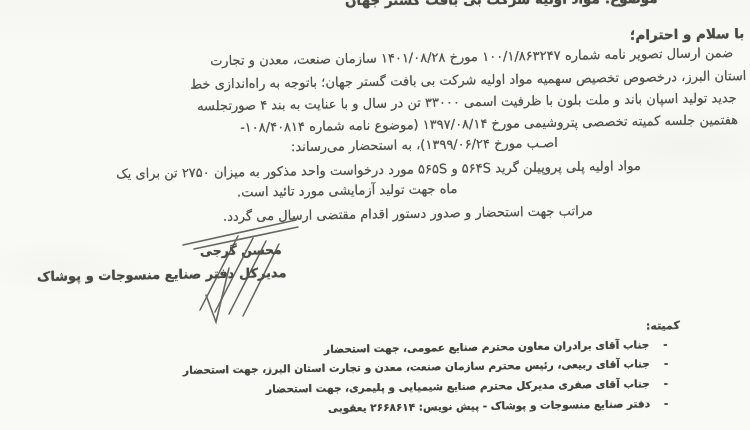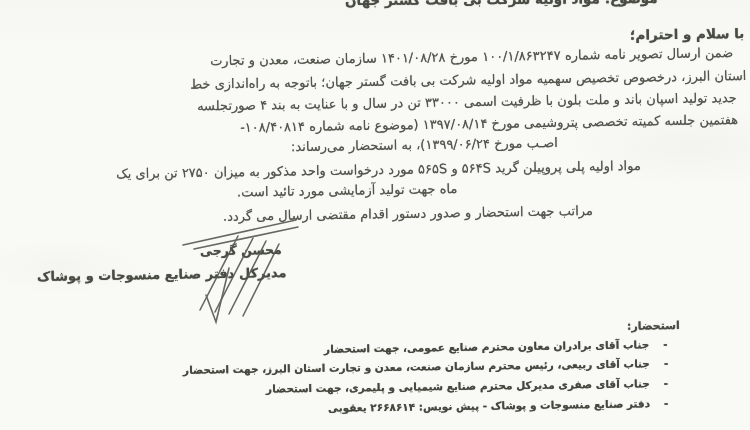--- a/index.html
+++ b/index.html
@@ -84,21 +84,21 @@
       <path d="M 13,33 L 126,8"></path>
       <path d="M 24,37 L 128,15"></path>
       <path d="M 68,24 L 30,98"></path>
       <path d="M 83,26 L 45,100"></path>
       <path d="M 96,29 L 59,102"></path>
       <path d="M 109,32 L 73,104"></path>
       <path d="M 36,83 L 46,110 L 59,56"></path>
     </g>
   </svg>
 
-  <div class="line bold cc-label">استحضار:</div>
+  <div class="line bold cc-label">کمیته:</div>
 
   <div class="cc-row" style="top:338px;">
     <span class="cc-dash">-</span>
     <span>جناب آقای برادران معاون محترم صنایع عمومی، جهت استحضار</span>
   </div>
   <div class="cc-row" style="top:357px;">
     <span class="cc-dash">-</span>
     <span>جناب آقای ربیعی، رئیس محترم سازمان صنعت، معدن و تجارت استان البرز، جهت استحضار</span>
   </div>
   <div class="cc-row" style="top:377px;">

